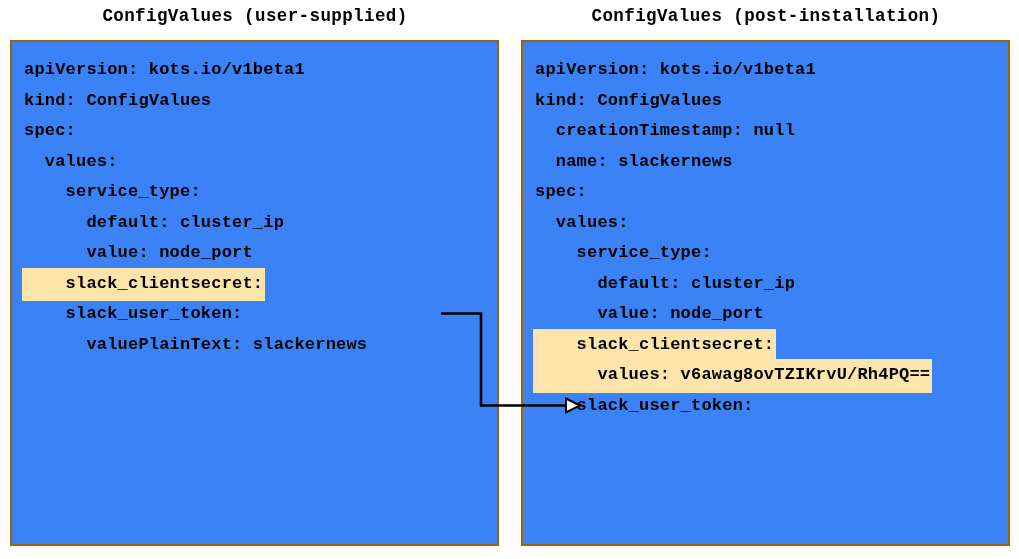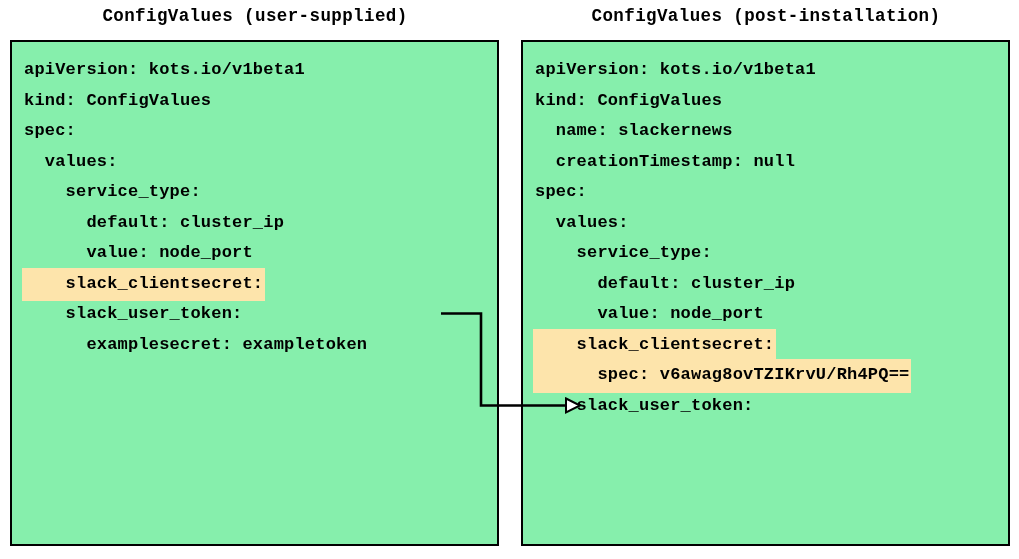--- a/index.html
+++ b/index.html
@@ -33,22 +33,22 @@
     font-family: "Liberation Mono", "DejaVu Sans Mono", monospace;
     font-weight: bold;
     font-size: 17.5px;
     letter-spacing: 0.4px;
     color: #000000;
     white-space: nowrap;
   }
   .panel-box {
     position: absolute;
     box-sizing: border-box;
-    background: #86efac;
-    border: 2px solid #000000;
+    background: #3b82f6;
+    border: 2px solid #a16207;
   }
   .code-block {
     position: absolute;
     left: 12px;
     top: 12px;
     right: 4px;
   }
   .code-line {
     position: relative;
     height: 30.5px;
@@ -99,40 +99,40 @@
       <div class="code-block" id="code-left">
           <div class="code-line"><span class="seg">apiVersion: kots.io/v1beta1</span></div>
           <div class="code-line"><span class="seg">kind: ConfigValues</span></div>
           <div class="code-line"><span class="seg">spec:</span></div>
           <div class="code-line"><span class="seg">  values:</span></div>
           <div class="code-line"><span class="seg">    service_type:</span></div>
           <div class="code-line"><span class="seg">      default: cluster_ip</span></div>
           <div class="code-line"><span class="seg">      value: node_port</span></div>
           <div class="code-line hl"><span class="seg">    slack_clientsecret:</span></div>
           <div class="code-line"><span class="seg">    slack_user_token:</span></div>
-          <div class="code-line"><span class="seg">      examplesecret: exampletoken</span></div>
+          <div class="code-line"><span class="seg">      valuePlainText: slackernews</span></div>
         </div>
     </div>
   </div>
 
   <div class="panel" id="panel-right">
     <div class="panel-title">ConfigValues (post-installation)</div>
     <div class="panel-box">
       <div class="code-block" id="code-right">
           <div class="code-line"><span class="seg">apiVersion: kots.io/v1beta1</span></div>
           <div class="code-line"><span class="seg">kind: ConfigValues</span></div>
+          <div class="code-line"><span class="seg">  creationTimestamp: null</span></div>
           <div class="code-line"><span class="seg">  name: slackernews</span></div>
-          <div class="code-line"><span class="seg">  creationTimestamp: null</span></div>
           <div class="code-line"><span class="seg">spec:</span></div>
           <div class="code-line"><span class="seg">  values:</span></div>
           <div class="code-line"><span class="seg">    service_type:</span></div>
           <div class="code-line"><span class="seg">      default: cluster_ip</span></div>
           <div class="code-line"><span class="seg">      value: node_port</span></div>
           <div class="code-line hl"><span class="seg">    slack_clientsecret:</span></div>
-          <div class="code-line hl"><span class="seg">      spec: v6awag8ovTZIKrvU/Rh4PQ==</span></div>
+          <div class="code-line hl"><span class="seg">      values: v6awag8ovTZIKrvU/Rh4PQ==</span></div>
           <div class="code-line"><span class="seg">    slack_user_token:</span></div>
         </div>
     </div>
   </div>
 
   <svg id="connector" viewBox="0 0 1019 559">
     <g>
       <path d="M 441 313.5 L 481 313.5 L 481 405.5 L 566 405.5" fill="none" stroke="#000000" stroke-width="2.6"></path>
       <polygon points="566,398.5 580,405.5 566,412.5" fill="#ffffff" stroke="#000000" stroke-width="2"></polygon>
     </g>

